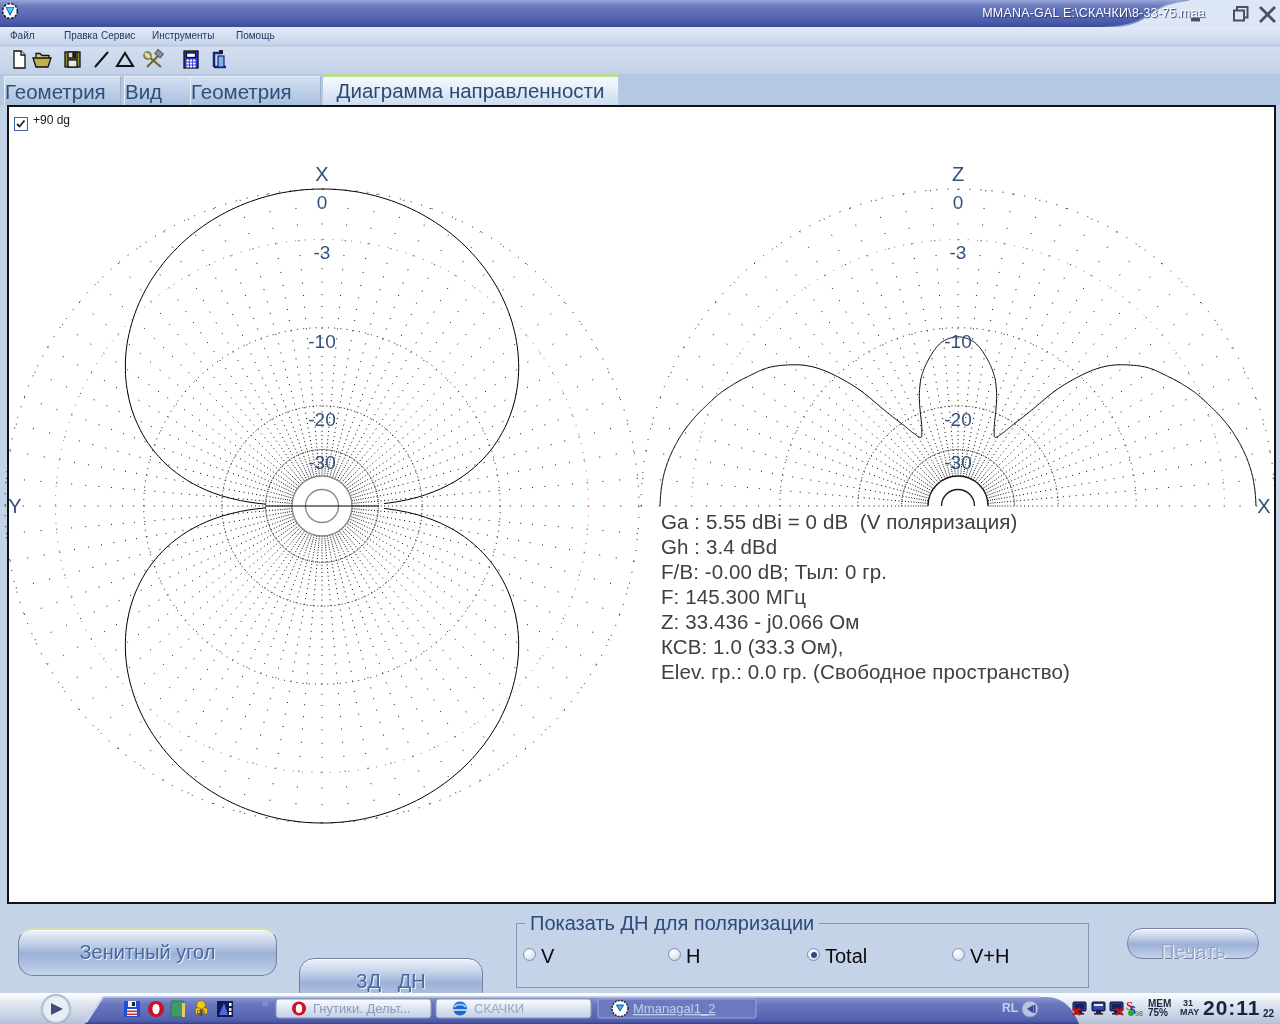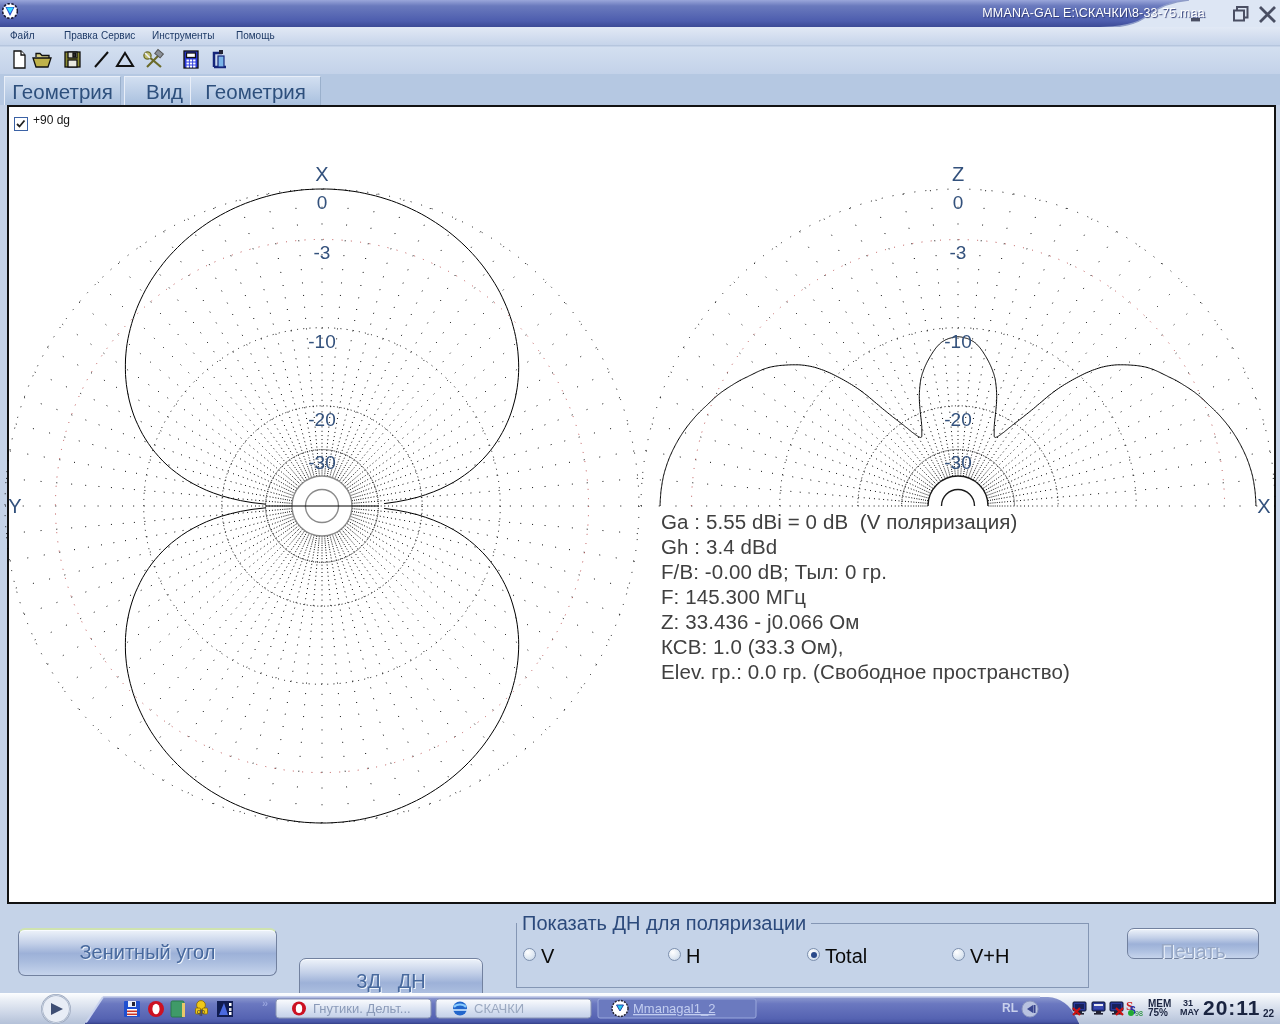--- a/index.html
+++ b/index.html
@@ -4,30 +4,30 @@
 *{margin:0;padding:0;box-sizing:border-box;-webkit-font-smoothing:antialiased}
 html,body{width:1280px;height:1024px;overflow:hidden;font-family:"Liberation Sans",sans-serif}
 body{position:relative;background:#c5d3e8}
 .abs{position:absolute}
 #title{left:0;top:0;width:1280px;height:27px;background:linear-gradient(#9aa6da,#6a7abd 22%,#4d5dae 78%,#3c4a96)}
 #titletext{left:0;top:6px;width:1205px;text-align:right;color:#fff;font-size:12.5px;font-weight:normal;letter-spacing:.2px;text-shadow:1px 1px 1px #2a3670}
 #menu{left:0;top:27px;width:1280px;height:19px;background:linear-gradient(#e2e9f5,#c6d4ea);border-bottom:1px solid #b6c6de;color:#1e3a66;font-size:10px}
 #menu span{position:absolute;top:3px}
 #toolbar{left:0;top:47px;width:1280px;height:27px;background:linear-gradient(#d3dff0,#c3d2e9)}
 #tabstrip{left:0;top:74px;width:1280px;height:31px;background:#b5c8e2}
-.tab{position:absolute;top:2px;height:29px;background:linear-gradient(#d2dff1,#a9c0de);border-top:1px solid #e8eef8;border-left:1px solid #e8eef8;border-right:1px solid #9ab0cc;color:#2d4f7c;font-size:20.5px;text-align:center;padding-top:3px}
+.tab{position:absolute;top:2px;height:29px;background:linear-gradient(#d2dff1,#a9c0de);border-top:1px solid #e8eef8;border-left:1px solid #e8eef8;border-right:1px solid #9ab0cc;color:#2d4f7c;font-size:20.5px;text-align:left;padding-top:3px}
 #tabactive{position:absolute;left:323px;top:0;width:295px;height:31px;background:linear-gradient(#f7fafd,#cddcf0);border-top:3px solid #bfdd8e;color:#2d4a73;font-size:20.5px;text-align:center;padding-top:2px}
 #content{left:7px;top:105px;width:1269px;height:799px;background:#fff;border:2px solid #121212}
 #cb{left:14px;top:117px;width:14px;height:14px;background:#fff;border:1px solid #3b62a5;color:#222;font-size:13px;line-height:12px;text-align:center;font-weight:bold}
 #cbtext{left:33px;top:113px;font-size:12px;color:#151515}
 #info{left:661px;top:509px;font-size:20.5px;color:#404040;line-height:25px;letter-spacing:.1px}
 #panel{left:0;top:906px;width:1280px;height:87px;background:#c5d3e8}
-.btn{position:absolute;border:1px solid #72819f;border-radius:7px;background:linear-gradient(#eef3fa,#c3d0e8 30%,#9db1d8 52%,#a9bcde 70%,#c6d4ec);box-shadow:inset 0 1px 0 #f8fbff;color:#48699d;font-size:20px;text-align:center;text-shadow:1px 1px 0 #eef4fc}
+.btn{position:absolute;border:1px solid #72819f;border-radius:15px;background:linear-gradient(#eef3fa,#c3d0e8 30%,#9db1d8 52%,#a9bcde 70%,#c6d4ec);box-shadow:inset 0 1px 0 #f8fbff;color:#48699d;font-size:20px;text-align:center;text-shadow:1px 1px 0 #eef4fc}
 fieldset{position:absolute;left:516px;top:912px;width:573px;height:76px;border:1px solid #8496b4}
-legend{font-size:20px;margin-left:0;padding:0 5px;color:#2c4a7c}
+legend{font-size:20px;margin-left:8px;padding:0 5px;color:#2c4a7c}
 .radio{position:absolute;top:948px;width:13px;height:13px;border-radius:50%;border:1px solid #7d90ae;background:radial-gradient(circle at 35% 30%,#ffffff,#dde7f2 60%,#bccadc)}
 .rdot{position:absolute;top:952px;width:6px;height:6px;border-radius:50%}
 .rlab{position:absolute;top:945px;font-size:20px;color:#0a0a0a}
 #taskbar{left:0;top:993px;width:1280px;height:31px;background:linear-gradient(#fdfeff,#e8edf5 25%,#c9d3e5 70%,#b4c1d8)}
 </style></head><body>
 <div class="abs" id="title"></div>
 <svg class="abs" style="left:1050px;top:0" width="230" height="28" viewBox="0 0 230 28">
 <path d="M139,0 L230,0 L230,28 L45,28 C72,27.5 87,24 97,16 C107,8 120,1.5 139,0 Z" fill="#dde6f4"></path>
 <path d="M139,0 C120,1.5 107,8 97,16 C87,24 72,27.5 45,28" stroke="#8e9cc8" stroke-width="1.5" fill="none"></path>
 <rect x="141" y="18" width="9" height="3.4" fill="#4a4f63"></rect>
@@ -48,20 +48,21 @@
     <span style="left:64px">Правка</span>
     <span style="left:101px">Сервис</span>
     <span style="left:152px">Инструменты</span>
     <span style="left:236px">Помощь</span>
 </div>
 <div class="abs" id="toolbar"></div>
 <div class="abs" id="tabstrip">
 <div class="tab" style="left:4px;width:117px">Геометрия</div>
 <div class="tab" style="left:124px;width:81px">Вид</div>
 <div class="tab" style="left:190px;width:131px">Геометрия</div>
+<div id="tabactive">Диаграмма направленности</div>
 </div>
 <div class="abs" id="content"></div>
 <svg width="1280" height="1024" viewBox="0 0 1280 1024" style="position:absolute;left:0;top:0">
 <style>
 .gd path,.gd circle{fill:none;stroke:#000;stroke-width:0.95}
 .ray path{fill:none;stroke:#000;stroke-width:0.95;stroke-dasharray:1.00 16.73 1.00 15.74 1.00 14.80 1.00 13.92 1.00 13.09 1.00 12.30 1.00 11.55 1.00 10.85 1.00 10.19 1.00 9.56 1.00 8.97 1.00 8.41 1.00 7.89 1.00 7.39 1.00 6.92 1.00 6.48 1.00 6.06 1.00 5.66 1.00 5.29 1.00 4.94 1.00 4.61 1.00 4.29 1.00 4.00 1.00 3.72 1.00 3.45 1.00 3.21 1.00 2.97 1.00 2.75 1.00 2.54 1.00 2.34 1.00 2.15 1.00 1.98 1.00 1.81 1.00 1.65 1.00 1.50 1.00 1.36 1.00 1.23 1.00 1.11 1.00 1.10 1.00 1.10 1.00 1.10}
 .gr circle,.gr path{fill:none;stroke:#b84848;stroke-width:0.95}
 .pp path{fill:none;stroke:#000;stroke-width:1}
 .cgray{fill:none;stroke:#8a8a8a;stroke-width:1.4}
 .cdark{fill:none;stroke:#1a1a1a;stroke-width:1.4}

